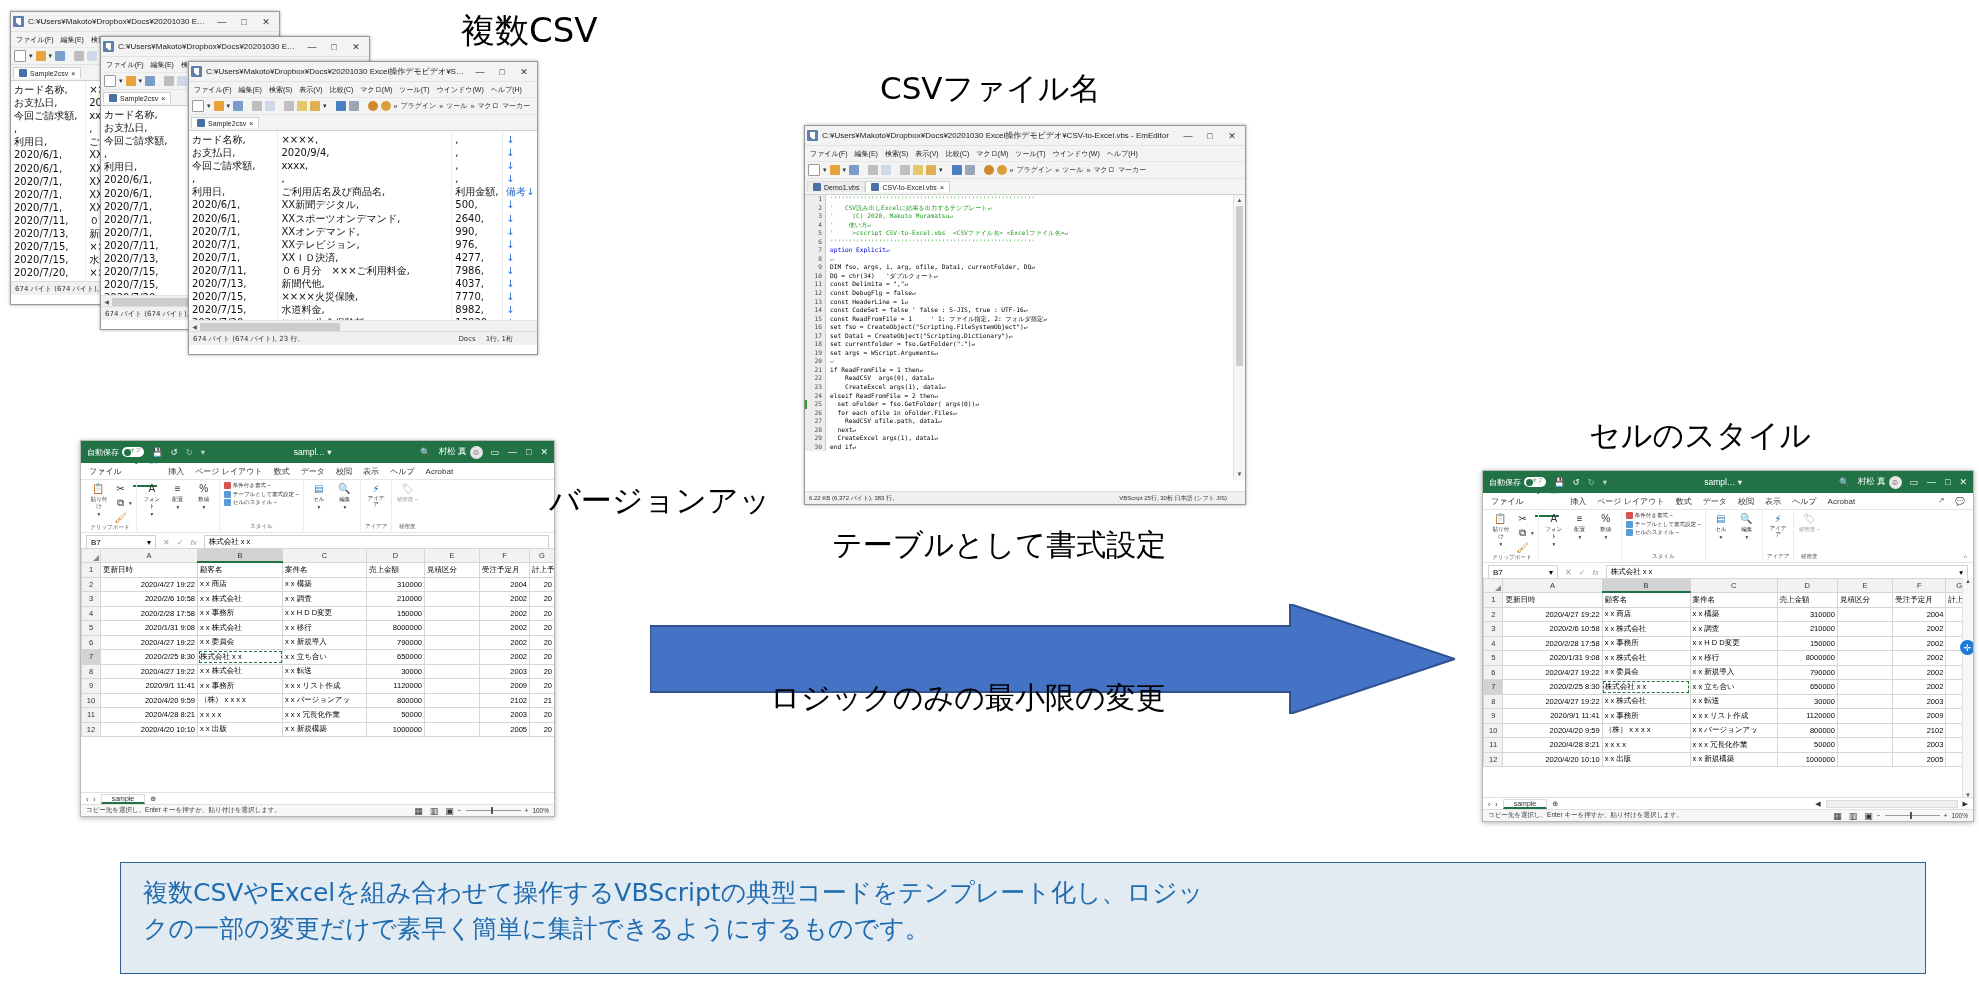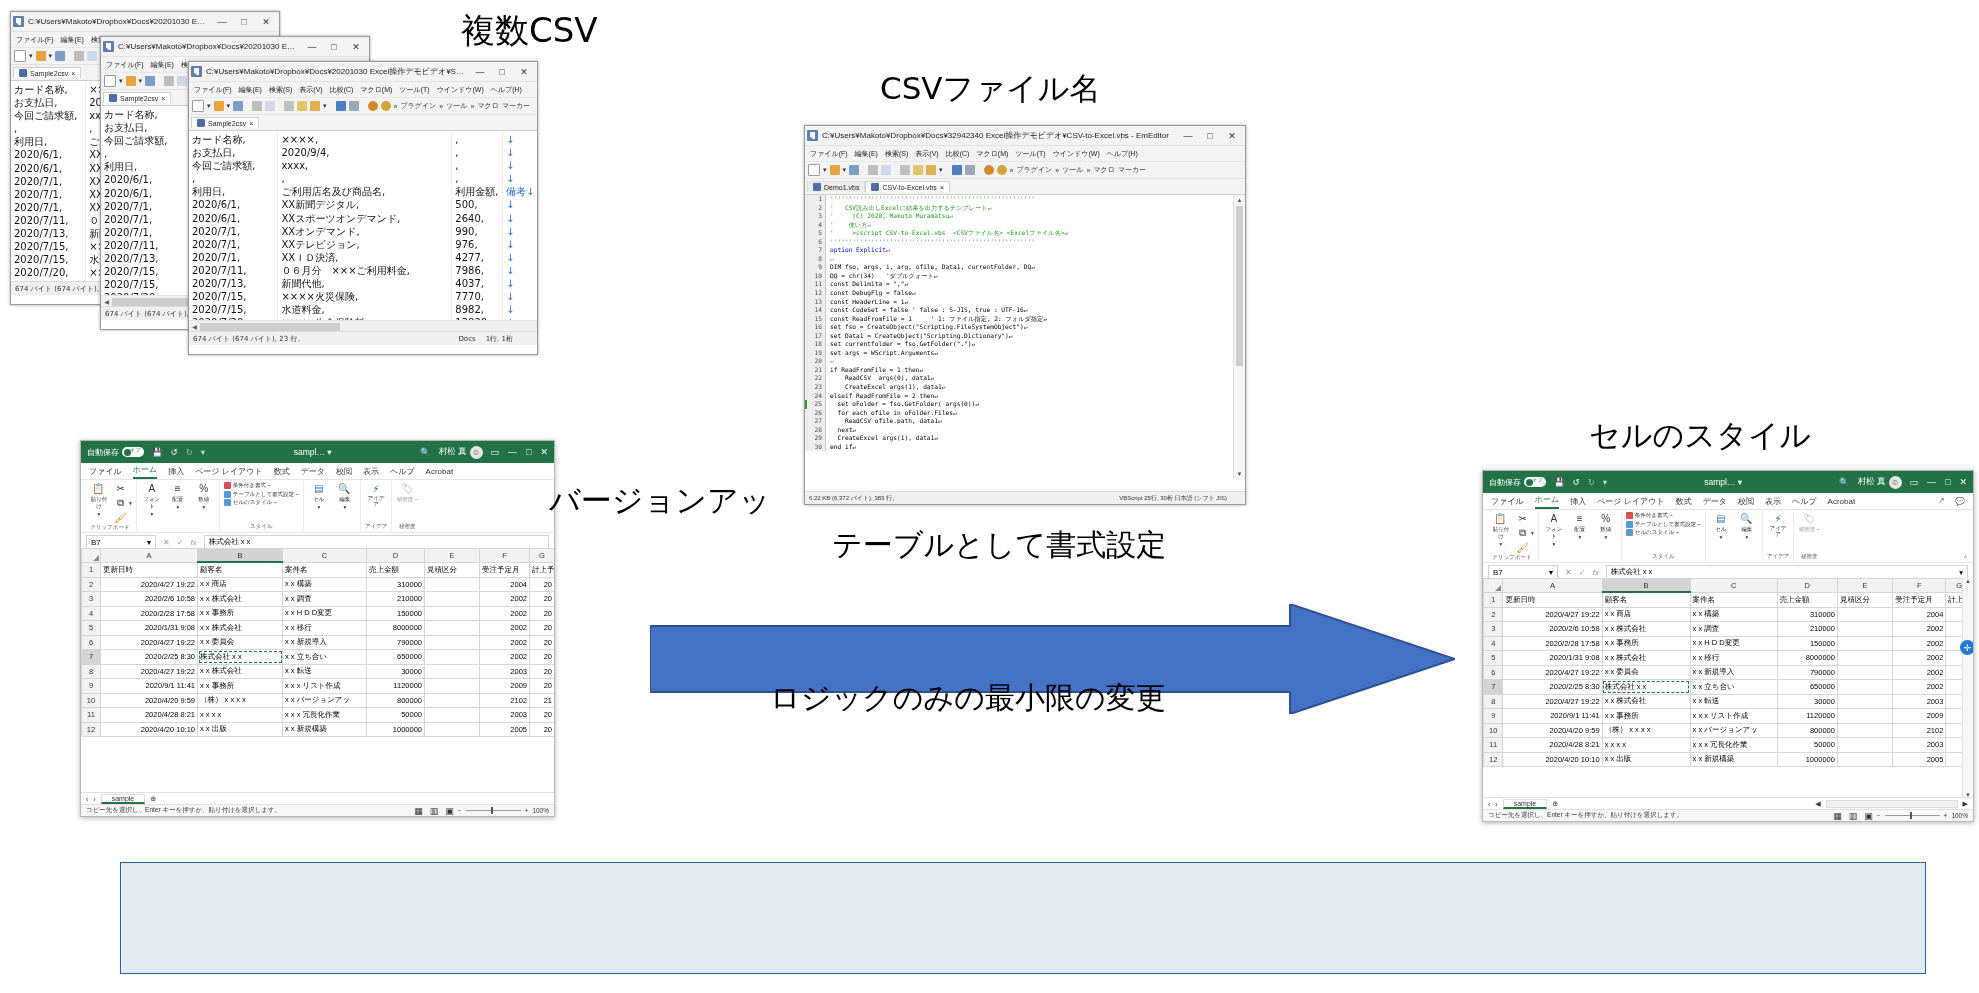--- a/index.html
+++ b/index.html
@@ -85,21 +85,21 @@
   .toggle-lbl{position:absolute;right:3px;top:0px;font-size:5.5px;color:#217346;}
   .xl-name{flex:1 1 auto;text-align:center;}
   .xl-user{display:flex;align-items:center;gap:3px;}
   .avatar{width:13px;height:13px;border-radius:50%;background:#e6e6e6;color:#444;
           font-size:8px;display:flex;align-items:center;justify-content:center;}
   .xl-wbtns{display:flex;gap:9px;font-size:9px;}
 
   .xl-ribbon-tabs{height:16px;background:#fff;border-bottom:1px solid #e4e4e4;
                   display:flex;align-items:center;gap:11px;padding:0 8px;font-size:8px;
                   color:#333;white-space:nowrap;}
-  .xl-ribbon-tabs .active{color:#217346;border-bottom:2px solid #217346;padding-bottom:2px;font-weight:normal;}
+  .xl-ribbon-tabs .active{color:#217346;border-bottom:2px solid #217346;padding-bottom:19px;font-weight:bold;}
   .xl-ribbon{height:50px;background:#fff;border-bottom:1px solid #e4e4e4;display:flex;
              align-items:stretch;font-size:6.5px;color:#333;padding:1px 3px;gap:0;}
   .rgrp{display:flex;flex-direction:column;align-items:center;justify-content:space-between;
         padding:1px 4px;border-right:1px solid #ececec;}
   .rgrp .lbl{font-size:5.5px;color:#555;}
   .rrow{display:flex;align-items:flex-start;gap:4px;}
   .rbtn{display:flex;flex-direction:column;align-items:center;gap:1px;font-size:5.5px;width:22px;text-align:center;}
   .ricon{width:13px;height:13px;display:flex;align-items:center;justify-content:center;font-size:10px;}
   .rlist{display:flex;flex-direction:column;gap:1.5px;justify-content:center;font-size:5.5px;}
   .rlist div{display:flex;align-items:center;gap:2px;}
@@ -538,21 +538,21 @@
       <span>Docs</span>
       <span>1行, 1桁</span>
       <span style="width:10px"></span>
     </div>
   </div>
 </div>
 
 <div class="win" style="left:804px;top:125px;width:440px;height:378px;">
   <div class="win-title">
     <span class="tic"></span>
-    <span class="ttxt">C:¥Users¥Makoto¥Dropbox¥Docs¥32942340 Excel操作デモビデオ¥CSV-to-Excel.vbs - EmEditor</span>
+    <span class="ttxt">C:¥Users¥Makoto¥Dropbox¥Docs¥20201030 Excel操作デモビデオ¥CSV-to-Excel.vbs - EmEditor</span>
     <span class="wbtns">
       <span class="wbtn">—</span>
       <span class="wbtn">□</span>
       <span class="wbtn x">✕</span>
     </span>
   </div>
   <div class="menubar">
     <span>ファイル(F)</span>
     <span>編集(E)</span>
     <span>検索(S)</span>
@@ -1300,13 +1300,15 @@
 </svg>
 
 <div class="anno" style="left:461px;top:8px;font-size:34px;">複数CSV</div>
 <div class="anno" style="left:880px;top:68px;font-size:31px;">CSVファイル名</div>
 <div class="anno" style="left:549px;top:480px;font-size:31px;">バージョンアッ</div>
 <div class="anno" style="left:832px;top:525px;font-size:30px;">テーブルとして書式設定</div>
 <div class="anno" style="left:1589px;top:415px;font-size:31px;">セルのスタイル</div>
 <div class="anno" style="left:770px;top:678px;font-size:30px;">ロジックのみの最小限の変更</div>
 
 <div class="caption" style="left:120px;top:862px;width:1764px;height:88px;">
+  <div>複数CSVやExcelを組み合わせて操作するVBScriptの典型コードをテンプレート化し、ロジッ</div>
+  <div>クの一部の変更だけで素早く簡単に集計できるようにするものです。</div>
 </div>
 
 </body></html>

